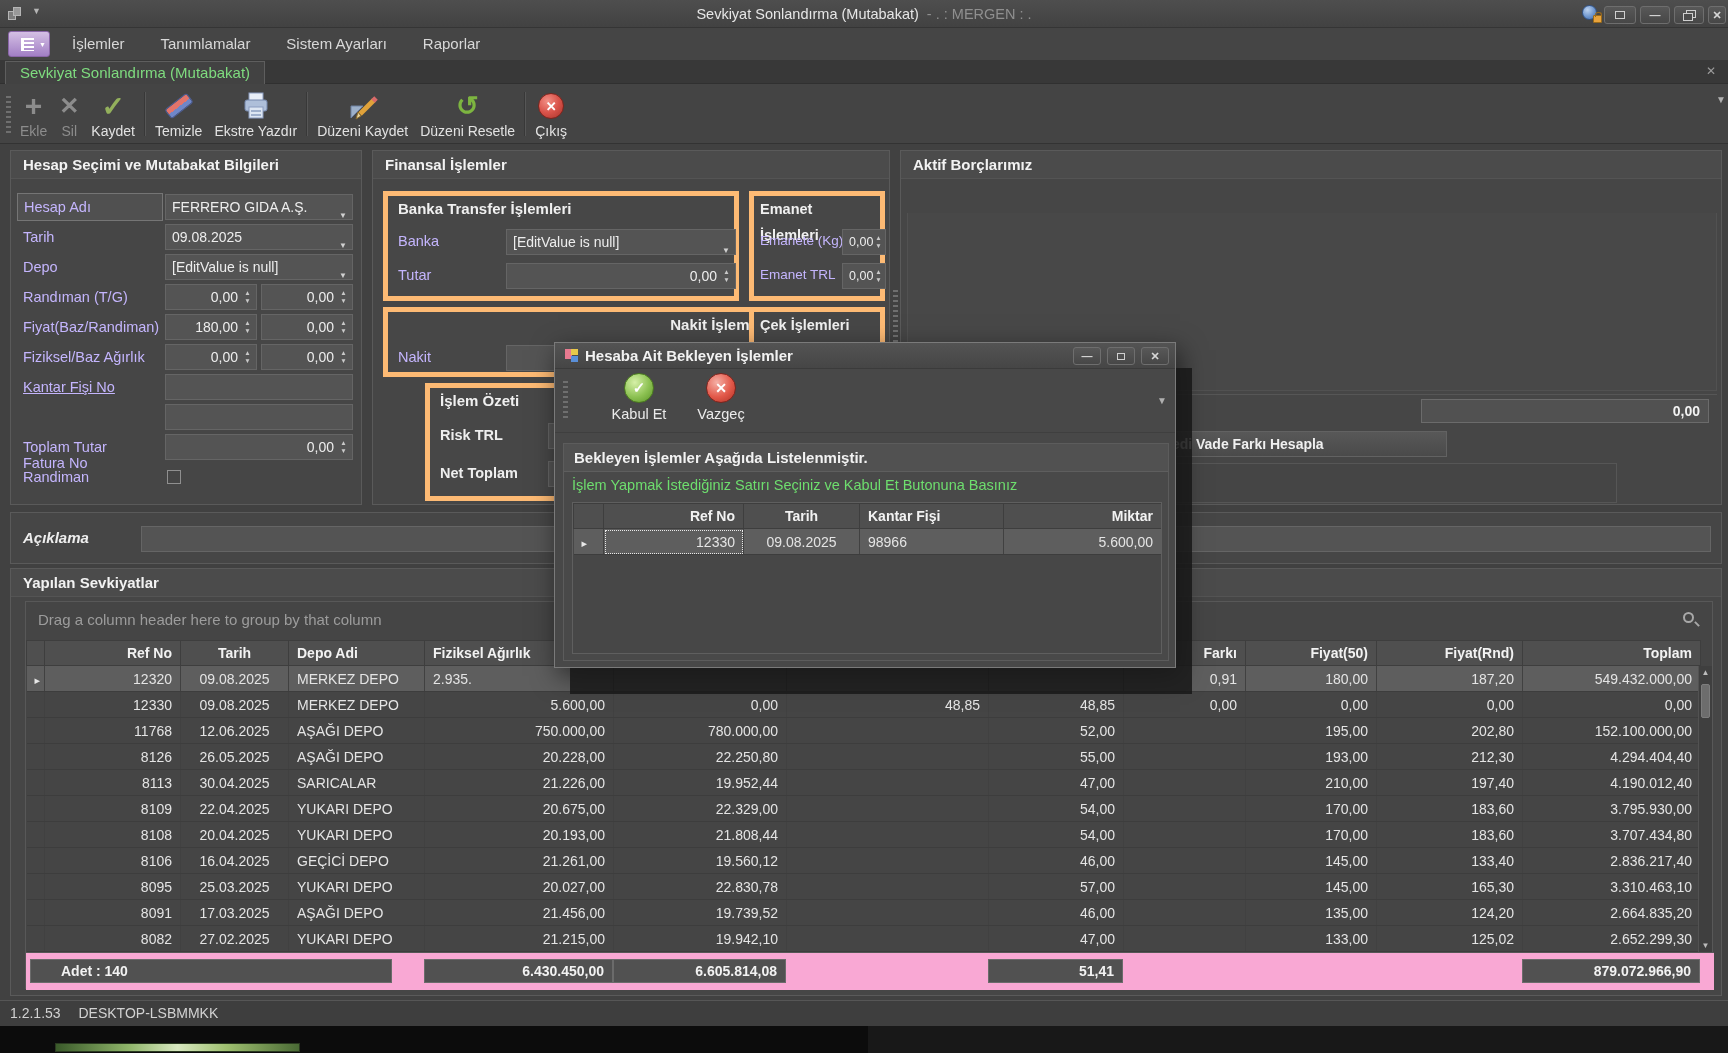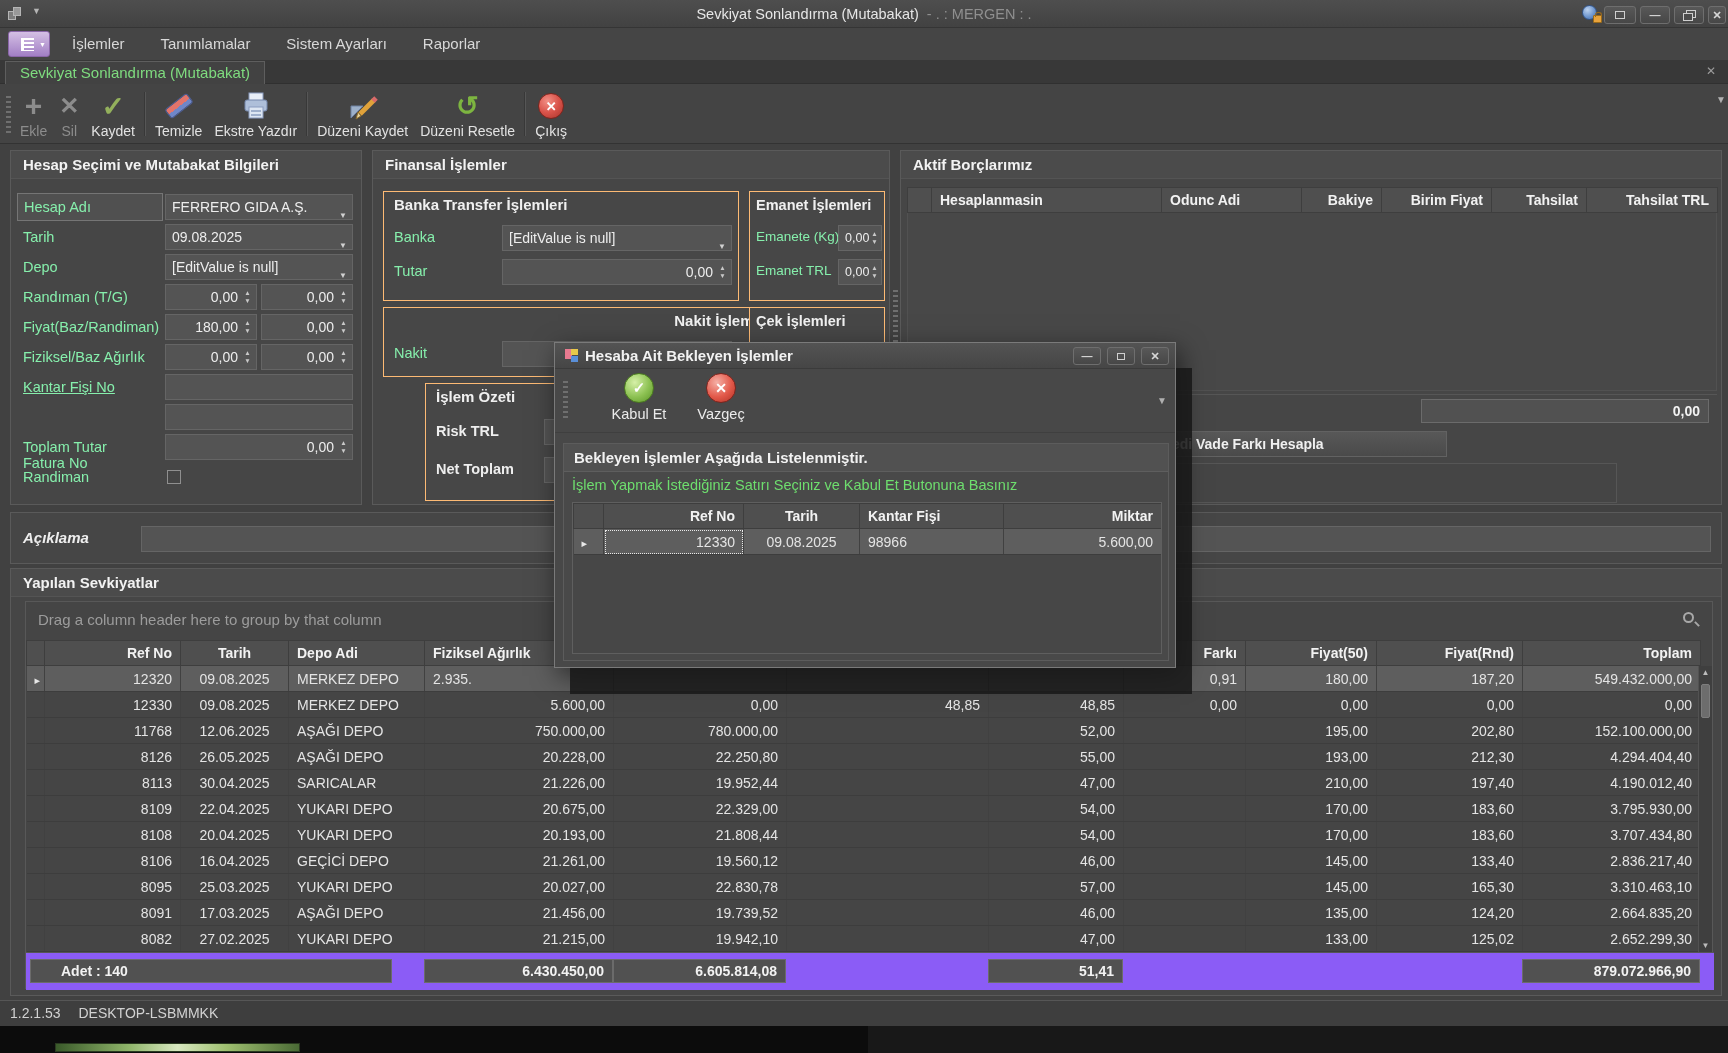--- a/index.html
+++ b/index.html
@@ -71,23 +71,23 @@
   .ic-reset { font-size:27px; font-weight:bold; color:#7db540; transform:scaleX(-1); display:inline-block; }
   .circ { border-radius:50%; display:flex; align-items:center; justify-content:center; color:#fff; font-weight:bold; }
   .ic-exit { width:26px; height:26px; font-size:13px;
     background:radial-gradient(circle at 35% 30%, #f29086, #d9534a 50%, #a8332a); border:1px solid #7e241d; }
   .ovf { color:#b0b0b0; font-size:10px; }
 
   
   .panel { border:1px solid #5a5a5a; background:#464646; }
   .panel-h { height:28px; line-height:28px; padding:0 12px; font-weight:bold; font-size:15px;
     color:#f2f2f2; background:#4b4b4b; border-bottom:1px solid #545454; }
-  .grp { border:1px solid #fdba74; background:#474747; }
+  .grp { border:5px solid #fdba74; background:#474747; }
   .grp-h { height:26px; line-height:26px; padding:0 10px; font-weight:bold; font-size:15px; color:#f0f0f0; }
-  .lbl { font-size:14.5px; color:#86efac; line-height:26px; white-space:nowrap; }
+  .lbl { font-size:14.5px; color:#c4b5fd; line-height:26px; white-space:nowrap; }
   .blbl { font-weight:bold; color:#eeeeee; }
   .fld { background:#545454; border:1px solid #656565; height:26px; line-height:24px;
     color:#ededed; padding:0 6px; }
   .fld.num { text-align:right; padding-right:18px; }
   .spin { position:absolute; right:3px; top:4px; width:11px; }
   .spin i { display:block; font-style:normal; font-size:6.5px; line-height:8px; color:#c9c9c9; text-align:center; }
   .dd { position:absolute; right:5px; top:9px; font-size:8px; color:#d0d0d0; }
   .sel-lbl { background:#505050; border:1px solid #757575; padding:0 6px; height:28px; line-height:26px; }
   .chk { width:14px; height:14px; background:#454545; border:1px solid #8f8f8f; }
 
@@ -367,42 +367,20 @@
     <div class="abs fld num" style="left:118px;top:35px;width:186px;"></div>
     <span class="abs lbl blbl" style="left:10px;top:72px;">Net Toplam</span>
     <div class="abs fld num" style="left:118px;top:73px;width:186px;"></div>
   </div>
 </div>
 
 <span class="abs grip" style="left:893px;top:290px;height:60px;"></span>
 
 <div class="abs panel" style="left:900px;top:150px;width:822px;height:355px;">
   <div class="panel-h">Aktif Borçlarımız</div>
-  <table class="grid abs" style="left:6px;top:36px;width:810px;">
-    <colgroup>
-        <col style="width:24px">
-        <col style="width:230px">
-        <col style="width:140px">
-        <col style="width:80px">
-        <col style="width:110px">
-        <col style="width:95px">
-        <col style="width:131px">
-      </colgroup>
-    <tbody>
-        <tr>
-      <th></th>
-      <th class="txt">Hesaplanmasin</th>
-      <th class="txt">Odunc Adi</th>
-      <th class="num">Bakiye</th>
-      <th class="num">Birim Fiyat</th>
-      <th class="num">Tahsilat</th>
-      <th class="num">Tahsilat TRL</th>
-    </tr>
-  </tbody>
-    </table>
   <div class="abs" style="left:6px;top:62px;width:810px;height:178px;background:#484848;border:1px solid #515151;border-top:none;"></div>
   <div class="abs" style="left:6px;top:243px;width:810px;border-top:1px solid #565656;"></div>
   <div class="abs fbox num" style="left:520px;top:248px;width:288px;">0,00</div>
   <div class="abs" style="left:132px;top:280px;width:414px;height:26px;background:linear-gradient(#585858,#4a4a4a);border:1px solid #626262;text-align:center;line-height:24px;font-weight:bold;color:#f0f0f0;">Kredi Vade Farkı Hesapla</div>
   <div class="abs" style="left:132px;top:312px;width:584px;height:40px;border:1px solid #565656;background:#454545;"></div>
 </div>
 
 <div class="abs panel" style="left:10px;top:512px;width:1712px;height:52px;">
   <span class="abs lbl blbl" style="left:12px;top:12px;font-size:15px;font-style:italic;">Açıklama</span>
   <div class="abs fld" style="left:130px;top:13px;width:1570px;"></div>
@@ -593,21 +571,21 @@
         <td class="num"></td>
         <td class="num">47,00</td>
         <td class="num"></td>
         <td class="num">133,00</td>
         <td class="num">125,02</td>
         <td class="num">2.652.299,30</td>
       </tr>
     </tbody>
       </table>
 
-    <div class="abs" style="left:0;top:350px;width:1688px;height:38px;border-top:1px solid #565656;background:#8b5cf6;">
+    <div class="abs" style="left:0;top:350px;width:1688px;height:38px;border-top:1px solid #565656;background:#f9a8d4;">
       <div class="fbox" style="left:4px;top:6px;width:362px;padding-left:30px;">Adet : 140</div>
       <div class="fbox num" style="left:398px;top:6px;width:189px;">6.430.450,00</div>
       <div class="fbox num" style="left:587px;top:6px;width:173px;">6.605.814,08</div>
       <div class="fbox num" style="left:962px;top:6px;width:135px;">51,41</div>
       <div class="fbox num" style="left:1496px;top:6px;width:178px;">879.072.966,90</div>
     </div>
 
     <div class="vsb" style="right:0;top:64px;height:286px;">
       <span class="ar" style="top:2px;">▲</span>
       <span class="thumb" style="top:18px;"></span>

